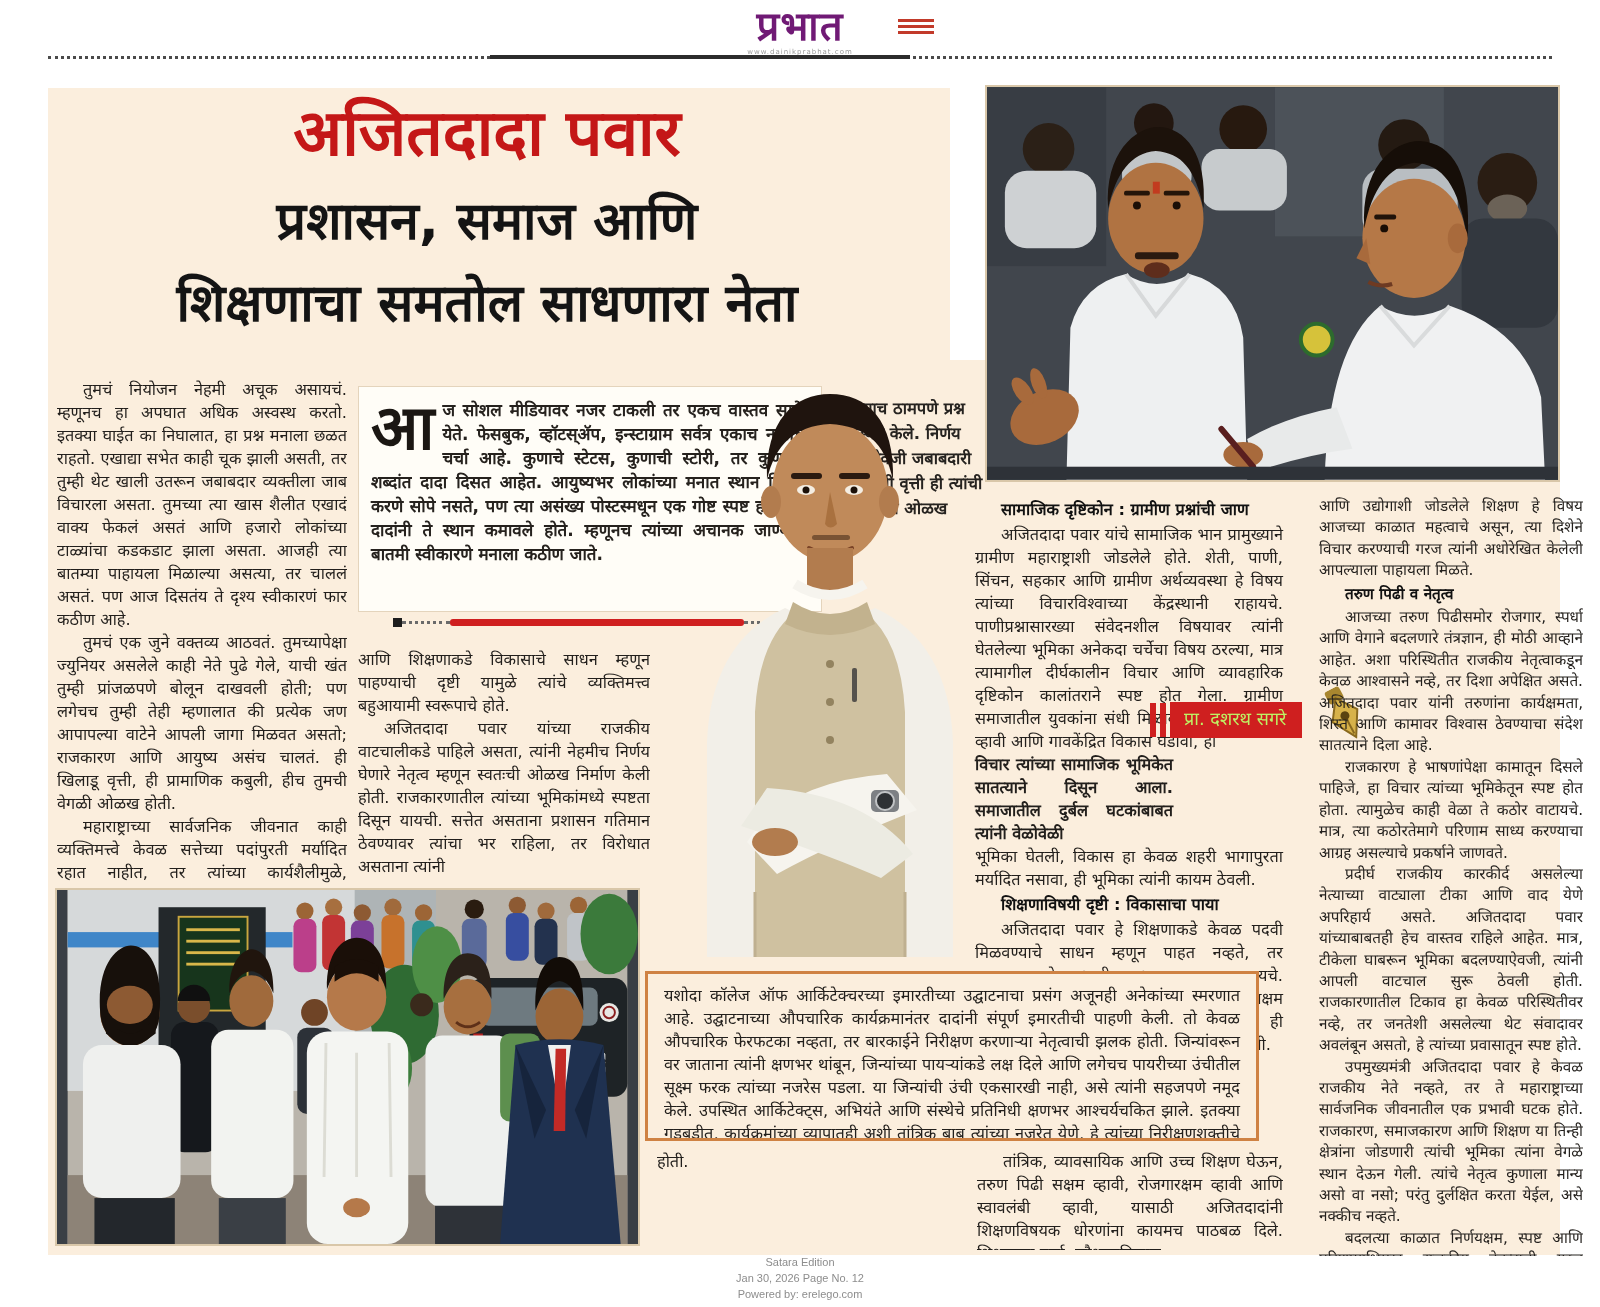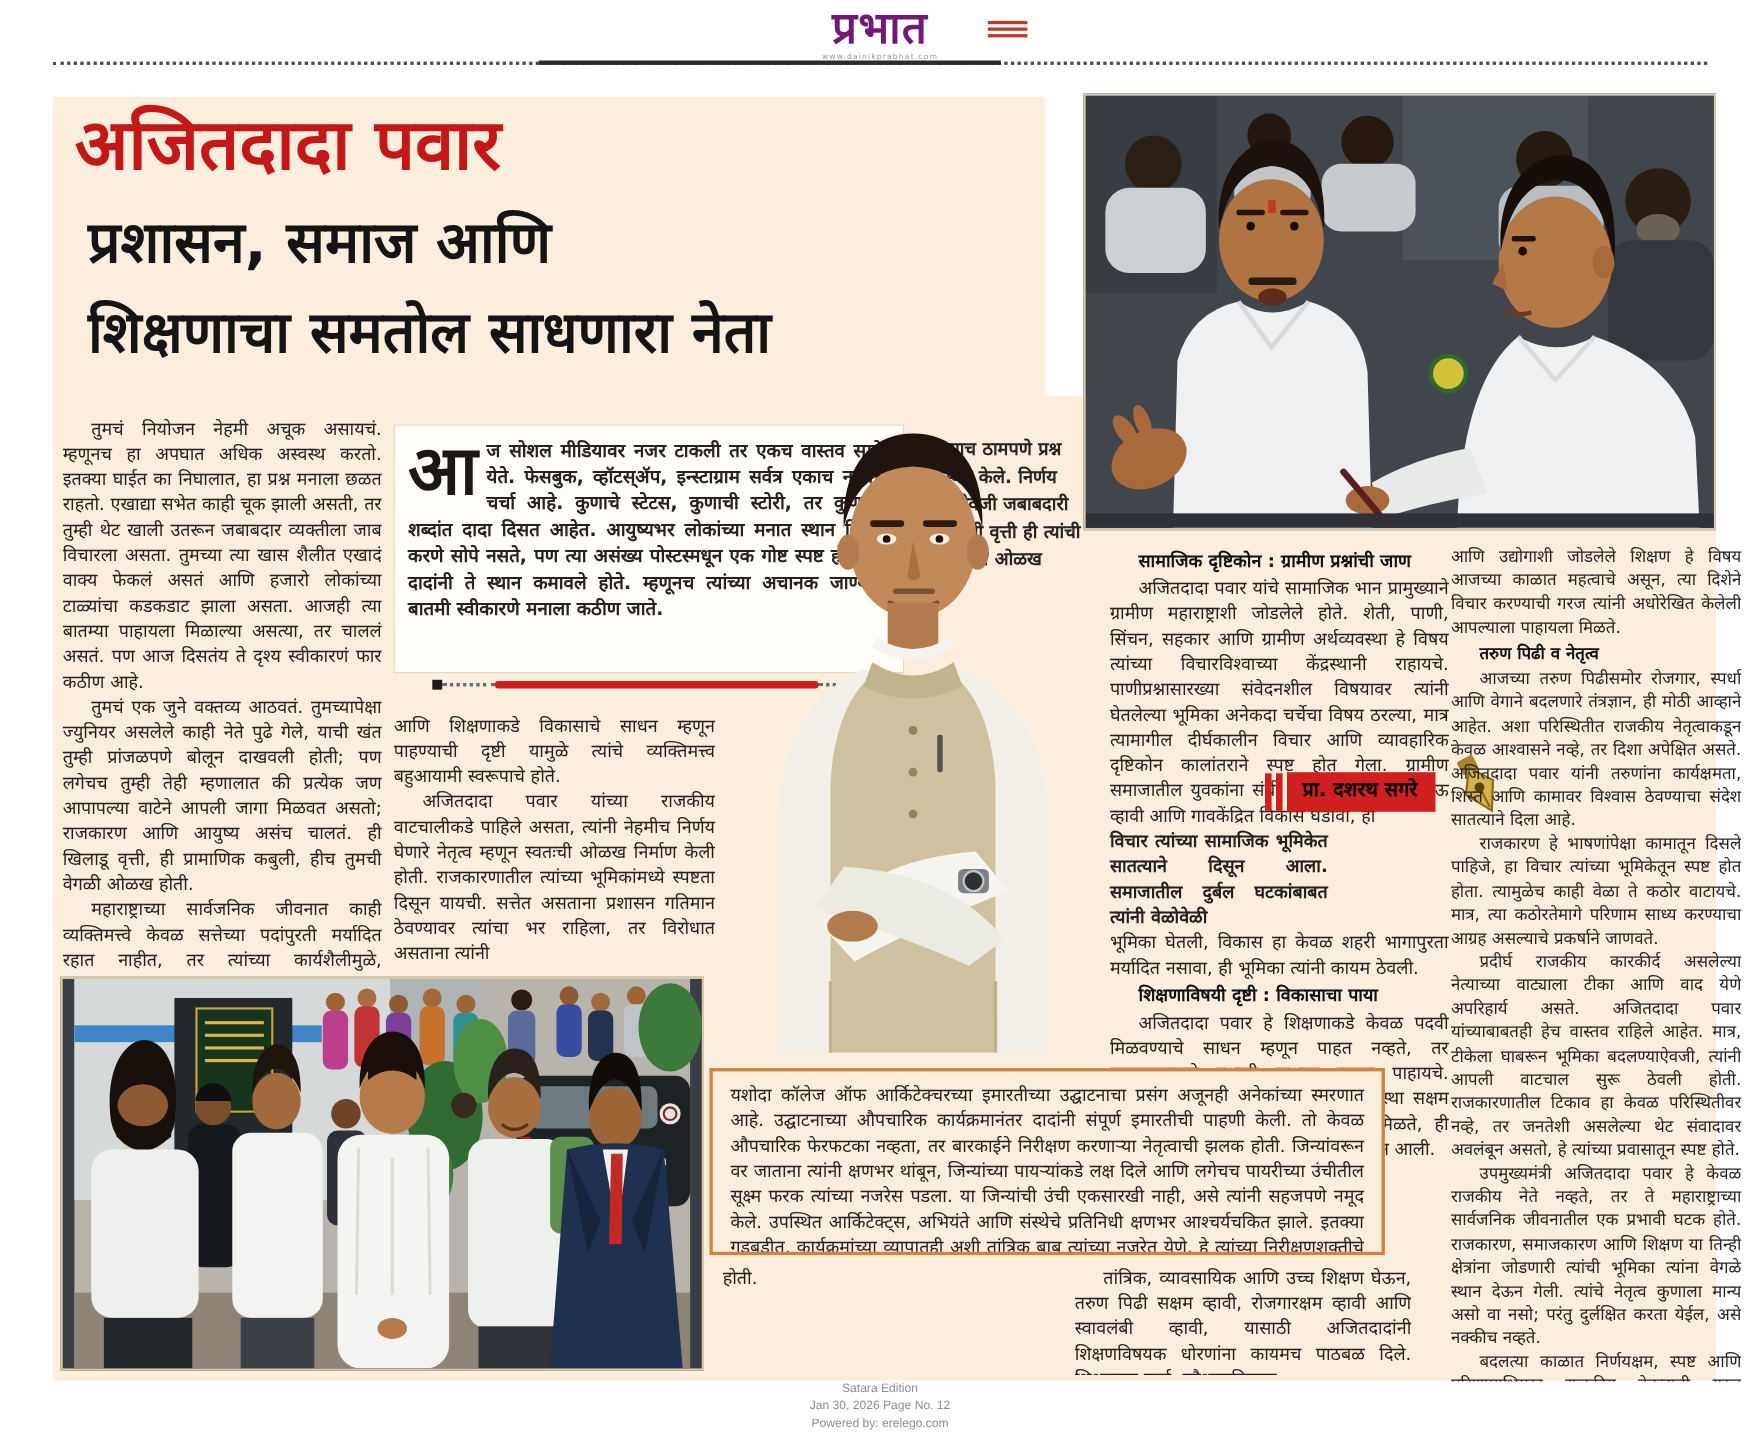--- a/index.html
+++ b/index.html
@@ -9,39 +9,39 @@
   .cream{background:#fbeedd;}
   
   .masthead{left:640px;top:4px;width:320px;text-align:center;}
   .logo{font-size:40px;font-weight:700;color:#701a75;letter-spacing:1px;line-height:44px;}
   .logo-tag{position:absolute;left:258px;top:12px;width:36px;}
   .logo-tag div{height:3px;background:#c23a2a;margin:3px 0;}
   .site{font-size:7px;color:#9a9a9a;letter-spacing:1px;}
   .toprule{left:48px;top:56px;width:1504px;border-top:3px dotted #4a4a4a;}
   .toprule-solid{left:490px;top:55px;width:420px;height:4px;background:#2c2c2c;}
   
-  .headline{left:68px;top:94px;width:878px;text-align:left;}
+  .headline{left:48px;top:94px;width:878px;text-align:center;}
   .kicker{font-size:64px;line-height:78px;font-weight:800;color:#c41717;margin:0 0 14px 0;}
   .hl{font-size:52px;line-height:70px;font-weight:800;color:#141414;margin:12px;}
   
   .col{position:absolute;text-align:justify;font-size:16.3px;line-height:23px;color:#221f1c;}
   .col p{margin:0;text-indent:26px;}
   .subhead{font-weight:800;color:#111;text-indent:26px;margin:2px 0;}
   .dropbox{left:358px;top:386px;width:438px;height:202px;background:#fffdf7;border:1px solid #e4d4bc;
            padding:11px 12px;font-size:17px;line-height:24px;font-weight:600;text-align:justify;color:#26221e;}
   .dropcap{float:left;font-size:62px;line-height:52px;font-weight:800;padding:4px 8px 0 0;color:#1b1713;}
   .separator{left:393px;top:617px;width:408px;height:10px;display:flex;align-items:center;}
   .sep-sq{width:9px;height:9px;background:#1d1d1d;}
   .sep-dot{flex:0 0 48px;border-top:3px dotted #6a6a6a;}
   .sep-red{flex:1;height:7px;background:#cf1f1f;border-radius:3px;}
   .pull{left:812px;top:396px;width:172px;text-align:center;font-size:16.5px;line-height:25px;font-weight:600;color:#262320;}
   .narrow{width:198px;}
   .byline-wrap{left:1150px;top:701px;height:38px;display:flex;align-items:center;}
   .byline-bar{width:6px;height:34px;background:#cf1f1f;margin-right:4px;}
-  .byline-box{background:#cf1f1f;color:#000000;font-size:18px;font-weight:700;padding:5px 16px 7px 14px;line-height:24px;white-space:nowrap;}
+  .byline-box{background:#cf1f1f;color:#bef264;font-size:18px;font-weight:400;padding:5px 16px 7px 14px;line-height:24px;white-space:nowrap;}
   .pen{left:1322px;top:686px;width:44px;height:56px;transform:rotate(-28deg);}
   .box-feature{left:645px;top:971px;width:576px;height:144px;border:3px solid #cf8243;background:#fbeedd;
                padding:10px 16px;font-size:16.3px;line-height:23px;text-align:justify;overflow:hidden;color:#221f1c;}
   .col-right{font-size:15.3px;line-height:21.4px;margin-left:24px;}
   .photo{position:absolute;border:2px solid #d9c7a9;box-sizing:border-box;background:#3a3f45;overflow:hidden;}
   .portrait{position:absolute;}
   .footer{left:650px;top:1254px;width:300px;text-align:center;font-family:"Liberation Sans","DejaVu Sans",sans-serif;
           font-size:11px;line-height:16px;color:#8d8d8d;}
 </style>
 </head>
@@ -172,21 +172,21 @@
       <rect x="197" y="296" width="5" height="34" rx="2" fill="#55524c"></rect>
       <path d="M92,470 Q130,410 232,402 L262,438 Q180,470 122,502 Z" fill="#f6f4ee"></path>
       <path d="M258,482 Q210,422 112,416 L86,454 Q172,482 226,506 Z" fill="#ecebe2"></path>
       <ellipse cx="120" cy="470" rx="23" ry="14" fill="#b27c4e"></ellipse>
       <rect x="216" y="418" width="28" height="22" rx="5" fill="#7d8084"></rect>
         <circle cx="230" cy="429" r="9" fill="#2e3134" stroke="#c2c4c6" stroke-width="2"></circle>
       <path d="M100,520 L100,585 M250,520 L250,585" stroke="#bfb090" stroke-width="3"></path>
     </svg>
   </div>
 
-  <div class="col" style="left:975px;top:496px;width:308px;margin-left:34px;">
+  <div class="col" style="left:975px;top:496px;width:308px;">
     <div class="subhead">सामाजिक दृष्टिकोन : ग्रामीण प्रश्नांची जाण</div>
     <p>अजितदादा पवार यांचे सामाजिक भान प्रामुख्याने ग्रामीण महाराष्ट्राशी जोडलेले होते. शेती, पाणी, सिंचन, सहकार आणि ग्रामीण अर्थव्यवस्था हे विषय त्यांच्या विचारविश्वाच्या केंद्रस्थानी राहायचे. पाणीप्रश्नासारख्या संवेदनशील विषयावर त्यांनी घेतलेल्या भूमिका अनेकदा चर्चेचा विषय ठरल्या, मात्र त्यामागील दीर्घकालीन विचार आणि व्यावहारिक दृष्टिकोन कालांतराने स्पष्ट होत गेला. ग्रामीण समाजातील युवकांना संधी मिळाव्यात, शेती टिकाऊ व्हावी आणि गावकेंद्रित विकास घडावा, हा</p>
     <p class="narrow" style="text-indent:0;font-weight:bold;">विचार त्यांच्या सामाजिक भूमिकेत सातत्याने दिसून आला. समाजातील दुर्बल घटकांबाबत त्यांनी वेळोवेळी</p>
     <p style="text-indent:0;">भूमिका घेतली, विकास हा केवळ शहरी भागापुरता मर्यादित नसावा, ही भूमिका त्यांनी कायम ठेवली.</p>
     <div class="subhead">शिक्षणाविषयी दृष्टी : विकासाचा पाया</div>
     <p>अजितदादा पवार हे शिक्षणाकडे केवळ पदवी मिळवण्याचे साधन म्हणून पाहत नव्हते, तर समाजबदलाचे प्रभावी माध्यम म्हणून पाहायचे. ग्रामीण व निमशहरी भागातील शिक्षण संस्था सक्षम झाल्या, तर स्थानिक विकासाला गती मिळते, ही भूमिका त्यांच्या विचारांमध्ये ठळकपणे दिसून आली.</p>
   </div>
 
   <div class="abs byline-wrap">
     <div class="byline-bar"></div>

